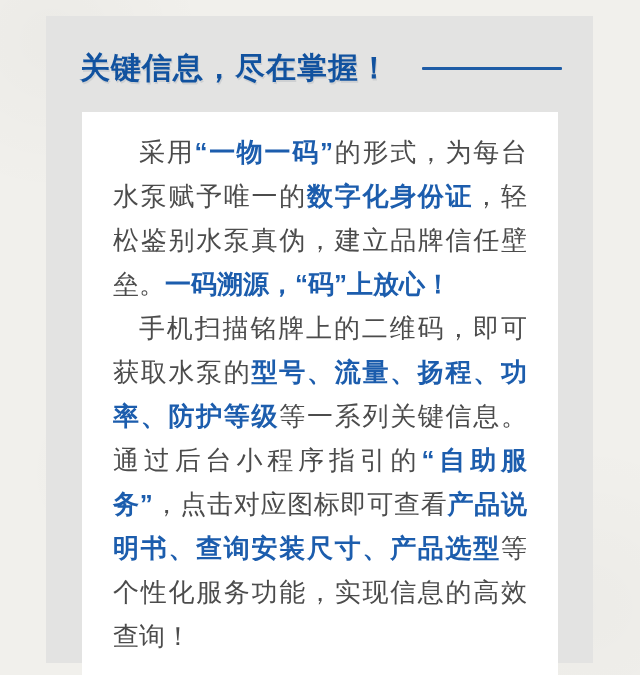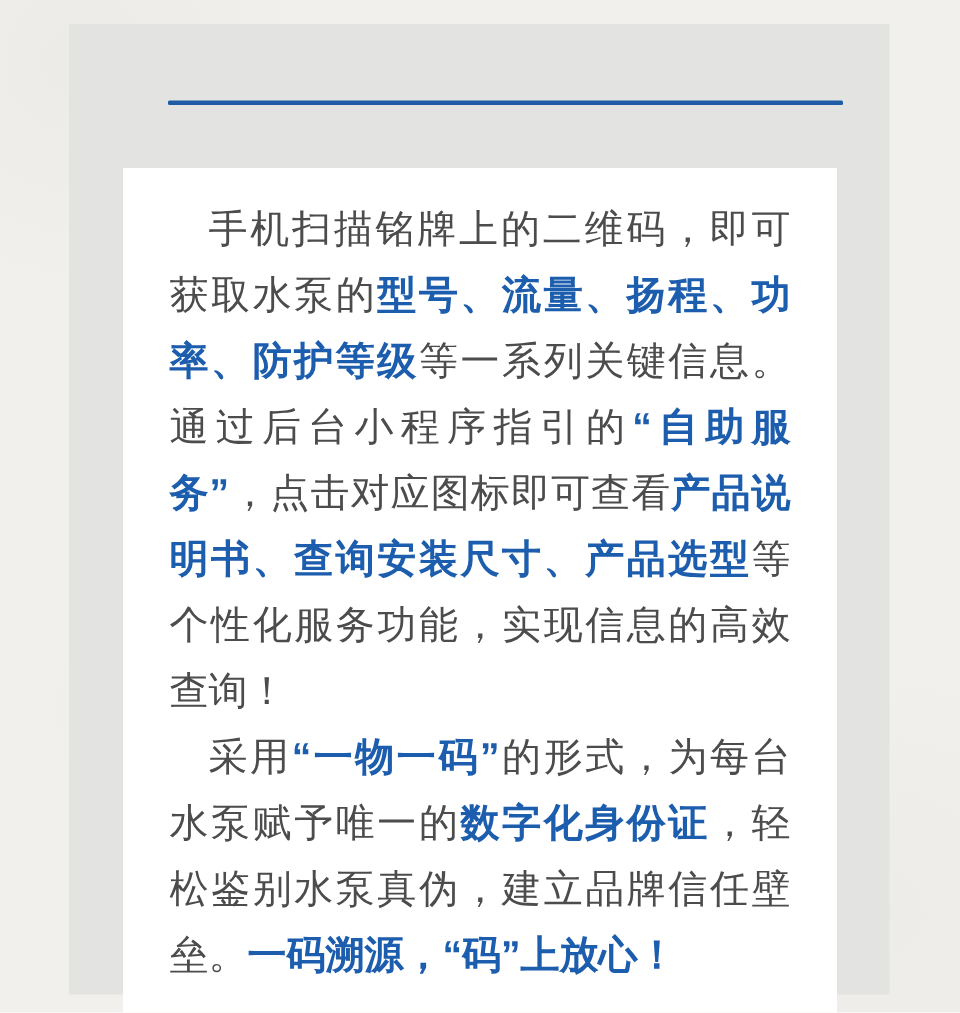--- a/index.html
+++ b/index.html
@@ -69,21 +69,22 @@
   .card p strong{
     color:var(--accent);
     font-weight:bold;
   }
 </style>
 </head>
 <body>
 
 <div class="panel">
   <div class="header-row">
+    <h1 class="page-title">关键信息，尽在掌握！</h1>
     <div class="title-rule"></div>
   </div>
   <div class="card">
     <div id="paragraphs">
+        <p><span>采用</span><strong>“一物一码”</strong><span>的形式，为每台水泵赋予唯一的</span><strong>数字化身份证</strong><span>，轻松鉴别水泵真伪，建立品牌信任壁垒。</span><strong>一码溯源，“码”上放心！</strong></p>
         <p><span>手机扫描铭牌上的二维码，即可获取水泵的</span><strong>型号、流量、扬程、功率、防护等级</strong><span>等一系列关键信息。通过后台小程序指引的</span><strong>“自助服务”</strong><span>，点击对应图标即可查看</span><strong>产品说明书、查询安装尺寸、产品选型</strong><span>等个性化服务功能，实现信息的高效查询！</span></p>
-        <p><span>采用</span><strong>“一物一码”</strong><span>的形式，为每台水泵赋予唯一的</span><strong>数字化身份证</strong><span>，轻松鉴别水泵真伪，建立品牌信任壁垒。</span><strong>一码溯源，“码”上放心！</strong></p>
       </div>
   </div>
 </div>
 
 </body></html>

